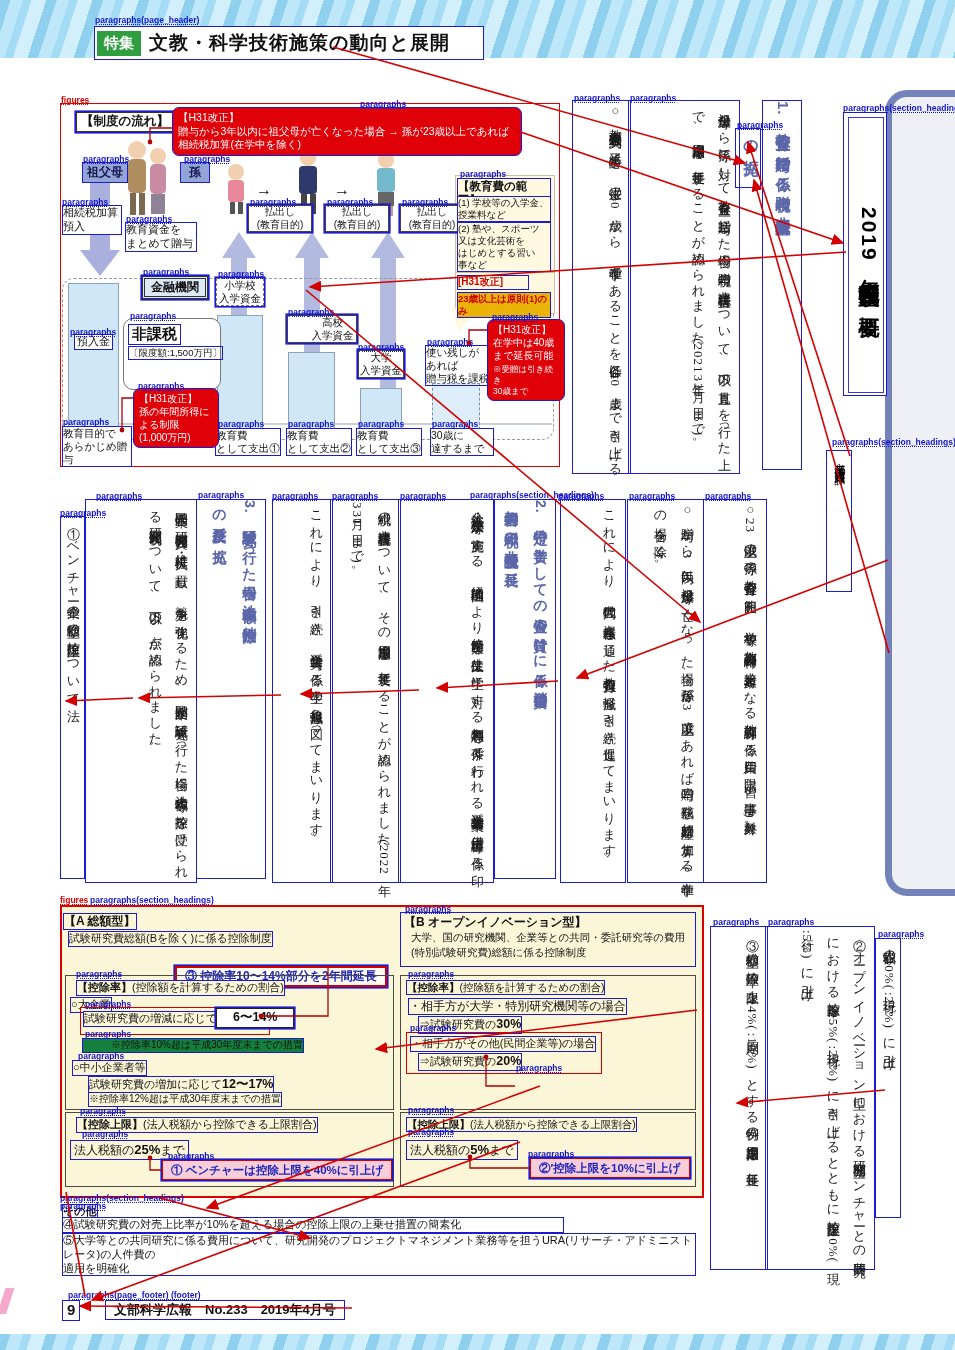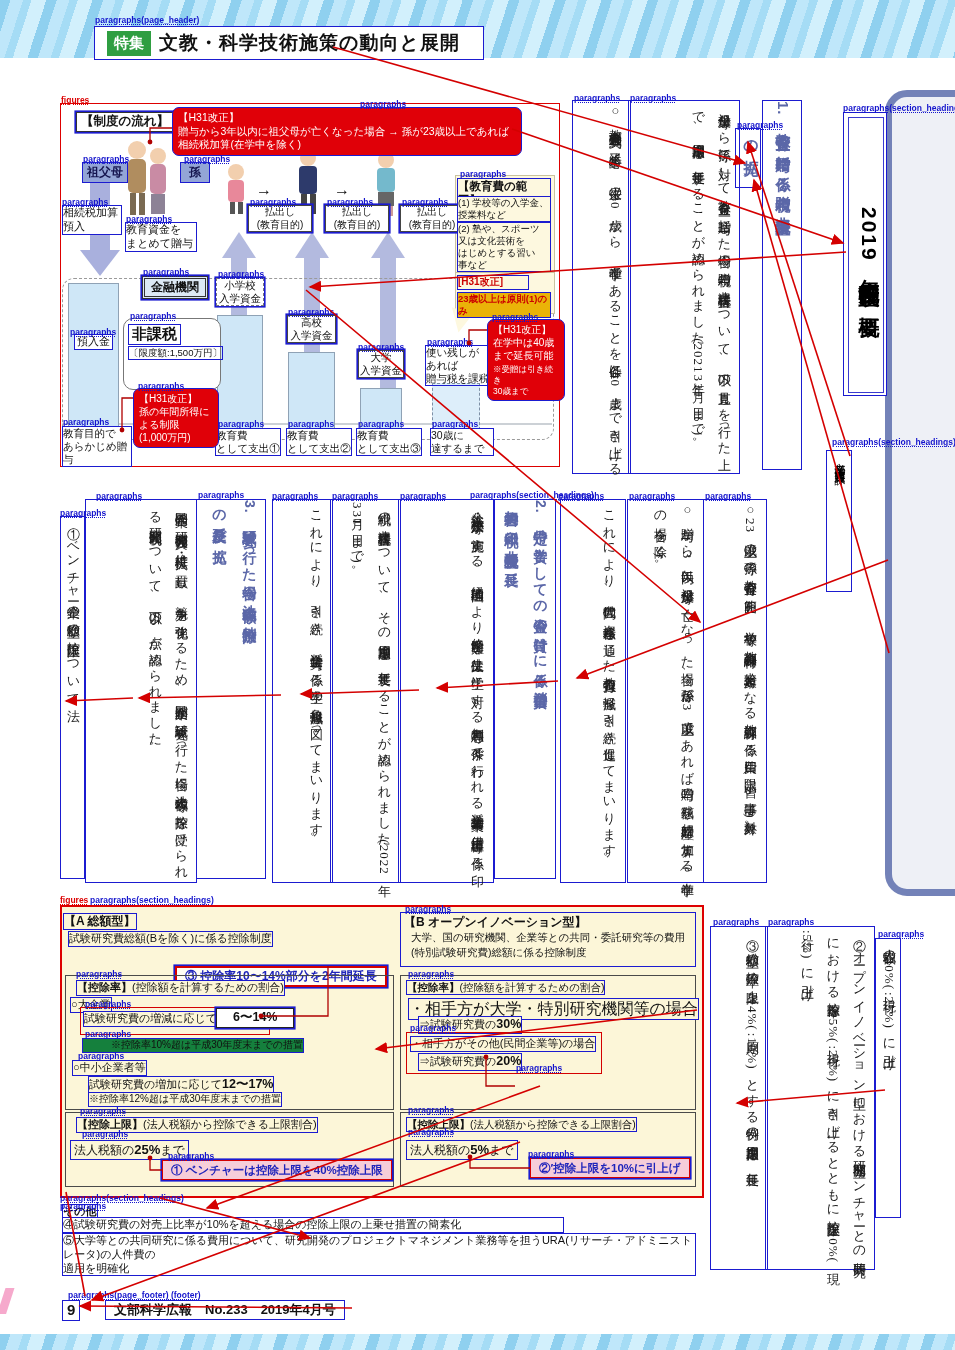--- a/index.html
+++ b/index.html
@@ -86,21 +86,21 @@
     </g>
 
     <g fill="#ef5f9f" transform="skewX(-18)">
       <rect x="408" y="1288" width="9" height="26"></rect>
         <rect x="424" y="1288" width="9" height="26" fill="#f6a9cc"></rect>
     </g>
   </svg>
 
   <span class="lbl" style="left:95px;top:16px;">paragraphs(page_header)</span>
   <div class="abs anno" style="left:94px;top:26px;width:388px;height:32px;background:#fff;z-index:3;display:flex;align-items:center;">
-    <span style="background:#2f9e41;color:#fff;font-weight:bold;font-size:15px;padding:3px 7px;margin-left:12px;">特集</span>
+    <span style="background:#2f9e41;color:#fff;font-weight:bold;font-size:15px;padding:3px 7px;margin-left:2px;">特集</span>
     <span style="font-weight:bold;font-size:19px;color:#111;margin-left:8px;letter-spacing:1px;">文教・科学技術施策の動向と展開</span>
   </div>
 
   <div class="abs" style="left:885px;top:90px;width:130px;height:792px;border:7px solid #7382b8;border-radius:22px;background:#eef0f6;z-index:2;"></div>
   <span class="lbl" style="left:843px;top:104px;">paragraphs(section_headings)</span>
   <div class="abs anno" style="left:843px;top:112px;width:42px;height:282px;background:#fff;z-index:3;">
     <div class="vbox" style="left:4px;top:4px;width:34px;height:274px;font-family:'Liberation Sans',sans-serif;font-weight:bold;font-size:21px;color:#000;letter-spacing:2px;border:1px solid #3a3ad0;text-align:center;">2019年度税制改正の概要</div>
   </div>
   <span class="lbl" style="left:832px;top:438px;">paragraphs(section_headings)</span>
   <div class="abs anno" style="left:826px;top:450px;width:24px;height:140px;background:#fff;z-index:3;">
@@ -153,21 +153,21 @@
   <div class="bar" style="left:360px;top:388px;width:40px;height:40px;"></div>
   <div class="bar" style="left:432px;top:383px;width:46px;height:45px;border:1.5px dashed #7d8fa5;background:#ddeefa;"></div>
 
   <span class="lbl" style="left:70px;top:328px;">paragraphs</span>
   <div class="fig-t anno" style="left:74px;top:334px;font-size:11px;background:#fff;padding:0 2px;">預入金</div>
 
   <span class="lbl" style="left:218px;top:270px;">paragraphs</span>
   <div class="fig-t anno2 pre" style="left:216px;top:278px;width:46px;font-size:10.5px;border:1px dashed #777;background:#fff;text-align:center;">小学校
 入学資金</div>
   <span class="lbl" style="left:288px;top:308px;">paragraphs</span>
-  <div class="fig-t anno2 pre" style="left:287px;top:315px;width:47px;font-size:10.5px;border:1px solid #444;background:#fff;text-align:center;">高校
+  <div class="fig-t anno2 pre" style="left:287px;top:315px;width:47px;font-size:10.5px;border:1px solid #444;background:#fff;text-align:center;padding-left:21px;">高校
 入学資金</div>
   <span class="lbl" style="left:358px;top:343px;">paragraphs</span>
   <div class="fig-t anno2 pre" style="left:358px;top:350px;width:44px;font-size:10.5px;border:1px solid #444;background:#fff;text-align:center;">大学
 入学資金</div>
   <span class="lbl" style="left:427px;top:338px;">paragraphs</span>
   <div class="fig-t anno pre" style="left:425px;top:345px;width:66px;font-size:10.5px;">使い残しが
 あれば
 贈与税を課税</div>
 
   <div class="abs" style="left:123px;top:318px;width:96px;height:70px;border:1.5px solid #777;border-radius:10px;background:#fff;z-index:3;"></div>
@@ -271,33 +271,33 @@
   <div class="fig-t anno" style="left:72px;top:1060px;font-size:11px;background:#fcf6d8;">○中小企業者等</div>
   <div class="fig-t anno" style="left:88px;top:1076px;font-size:11px;background:#fcf6d8;"><span>試験研究費の増加に応じて</span><b style="font-size:12.5px;">12〜17%</b></div>
   <div class="fig-t anno" style="left:88px;top:1092px;font-size:10px;background:#fcf6d8;">※控除率12%超は平成30年度末までの措置</div>
 
   <div class="blackbox" style="left:65px;top:1112px;width:327px;height:73px;"></div>
   <span class="lbl" style="left:80px;top:1107px;">paragraphs</span>
   <div class="fig-t anno" style="left:76px;top:1117px;font-size:11px;background:#fcf6d8;"><b>【控除上限】</b><span>(法人税額から控除できる上限割合)</span></div>
   <span class="lbl" style="left:82px;top:1130px;">paragraphs</span>
   <div class="fig-t anno" style="left:70px;top:1140px;font-size:12px;background:#fcf6d8;padding:1px 3px;"><span>法人税額の</span><b style="font-size:13px;">25%</b><span>まで</span></div>
   <span class="lbl" style="left:168px;top:1152px;">paragraphs</span>
-  <div class="fig-t anno2 pink" style="left:162px;top:1160px;font-size:11.5px;padding:2px 8px;">① ベンチャーは控除上限を40%控除上限</div>
+  <div class="fig-t anno2 pink" style="left:162px;top:1160px;font-size:11.5px;padding:2px 8px;">① ベンチャーは控除上限を40%に引上げ</div>
 
   <span class="lbl" style="left:405px;top:905px;">paragraphs</span>
   <div class="abs anno" style="left:400px;top:912px;width:294px;height:53px;z-index:3;background:#fcf6d8;">
     <div class="fig-t" style="left:3px;top:2px;font-weight:bold;font-size:12px;">【B オープンイノベーション型】</div>
     <div class="fig-t" style="left:10px;top:18px;font-size:10.5px;">大学、国の研究機関、企業等との共同・委託研究等の費用</div>
     <div class="fig-t" style="left:10px;top:33px;font-size:10.5px;">(特別試験研究費)総額に係る控除制度</div>
   </div>
 
   <div class="blackbox" style="left:400px;top:975px;width:294px;height:133px;"></div>
   <span class="lbl" style="left:408px;top:970px;">paragraphs</span>
   <div class="fig-t anno" style="left:406px;top:980px;font-size:10.5px;background:#fcf6d8;"><b>【控除率】</b><span>(控除額を計算するための割合)</span></div>
-  <div class="fig-t anno" style="left:408px;top:998px;font-size:16px;background:#fcf6d8;text-align:right;">・相手方が大学・特別研究機関等の場合</div>
+  <div class="fig-t anno" style="left:408px;top:998px;font-size:12px;background:#fcf6d8;text-align:right;">・相手方が大学・特別研究機関等の場合</div>
   <div class="fig-t anno" style="left:418px;top:1016px;font-size:11px;background:#fcf6d8;"><span>⇒試験研究費の</span><b style="font-size:12.5px;">30%</b></div>
   <div class="abs" style="left:406px;top:1032px;width:194px;height:40px;border:1.6px solid #d40000;z-index:3;"></div>
   <span class="lbl" style="left:410px;top:1024px;">paragraphs</span>
   <div class="fig-t anno" style="left:410px;top:1036px;font-size:11px;background:#fcf6d8;">・相手方がその他(民間企業等)の場合</div>
   <div class="fig-t anno" style="left:418px;top:1053px;font-size:11px;background:#fcf6d8;"><span>⇒試験研究費の</span><b style="font-size:12.5px;">20%</b></div>
   <span class="lbl" style="left:516px;top:1064px;">paragraphs</span>
 
   <div class="blackbox" style="left:400px;top:1112px;width:294px;height:73px;"></div>
   <span class="lbl" style="left:408px;top:1106px;">paragraphs</span>
   <div class="fig-t anno" style="left:406px;top:1117px;font-size:10.5px;background:#fcf6d8;"><b>【控除上限】</b><span>(法人税額から控除できる上限割合)</span></div>

